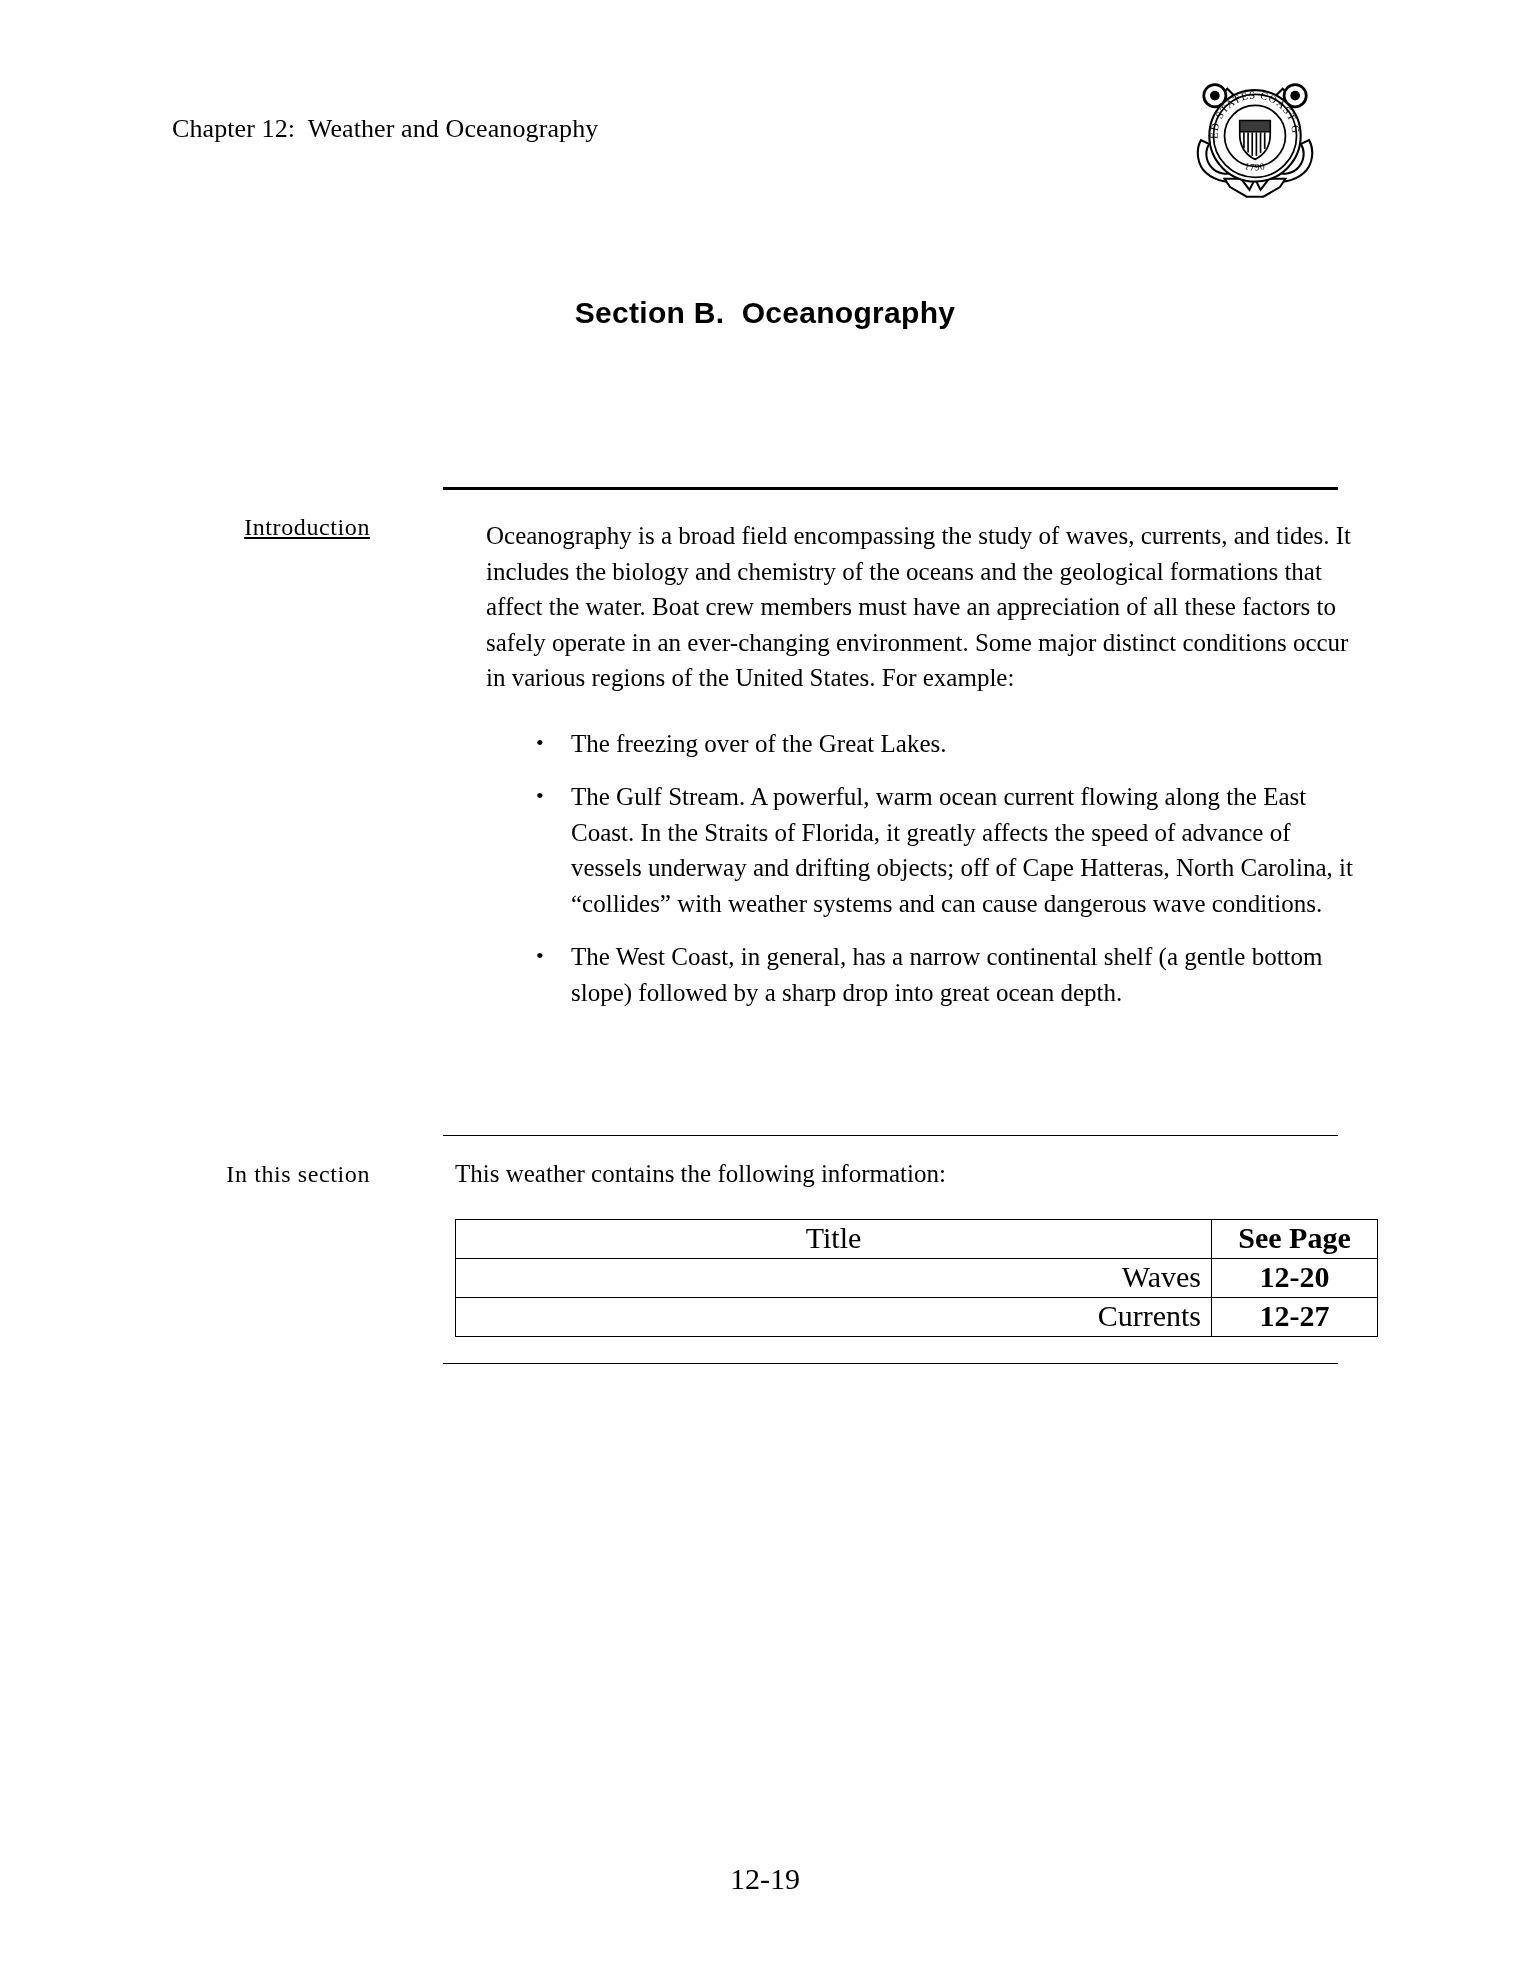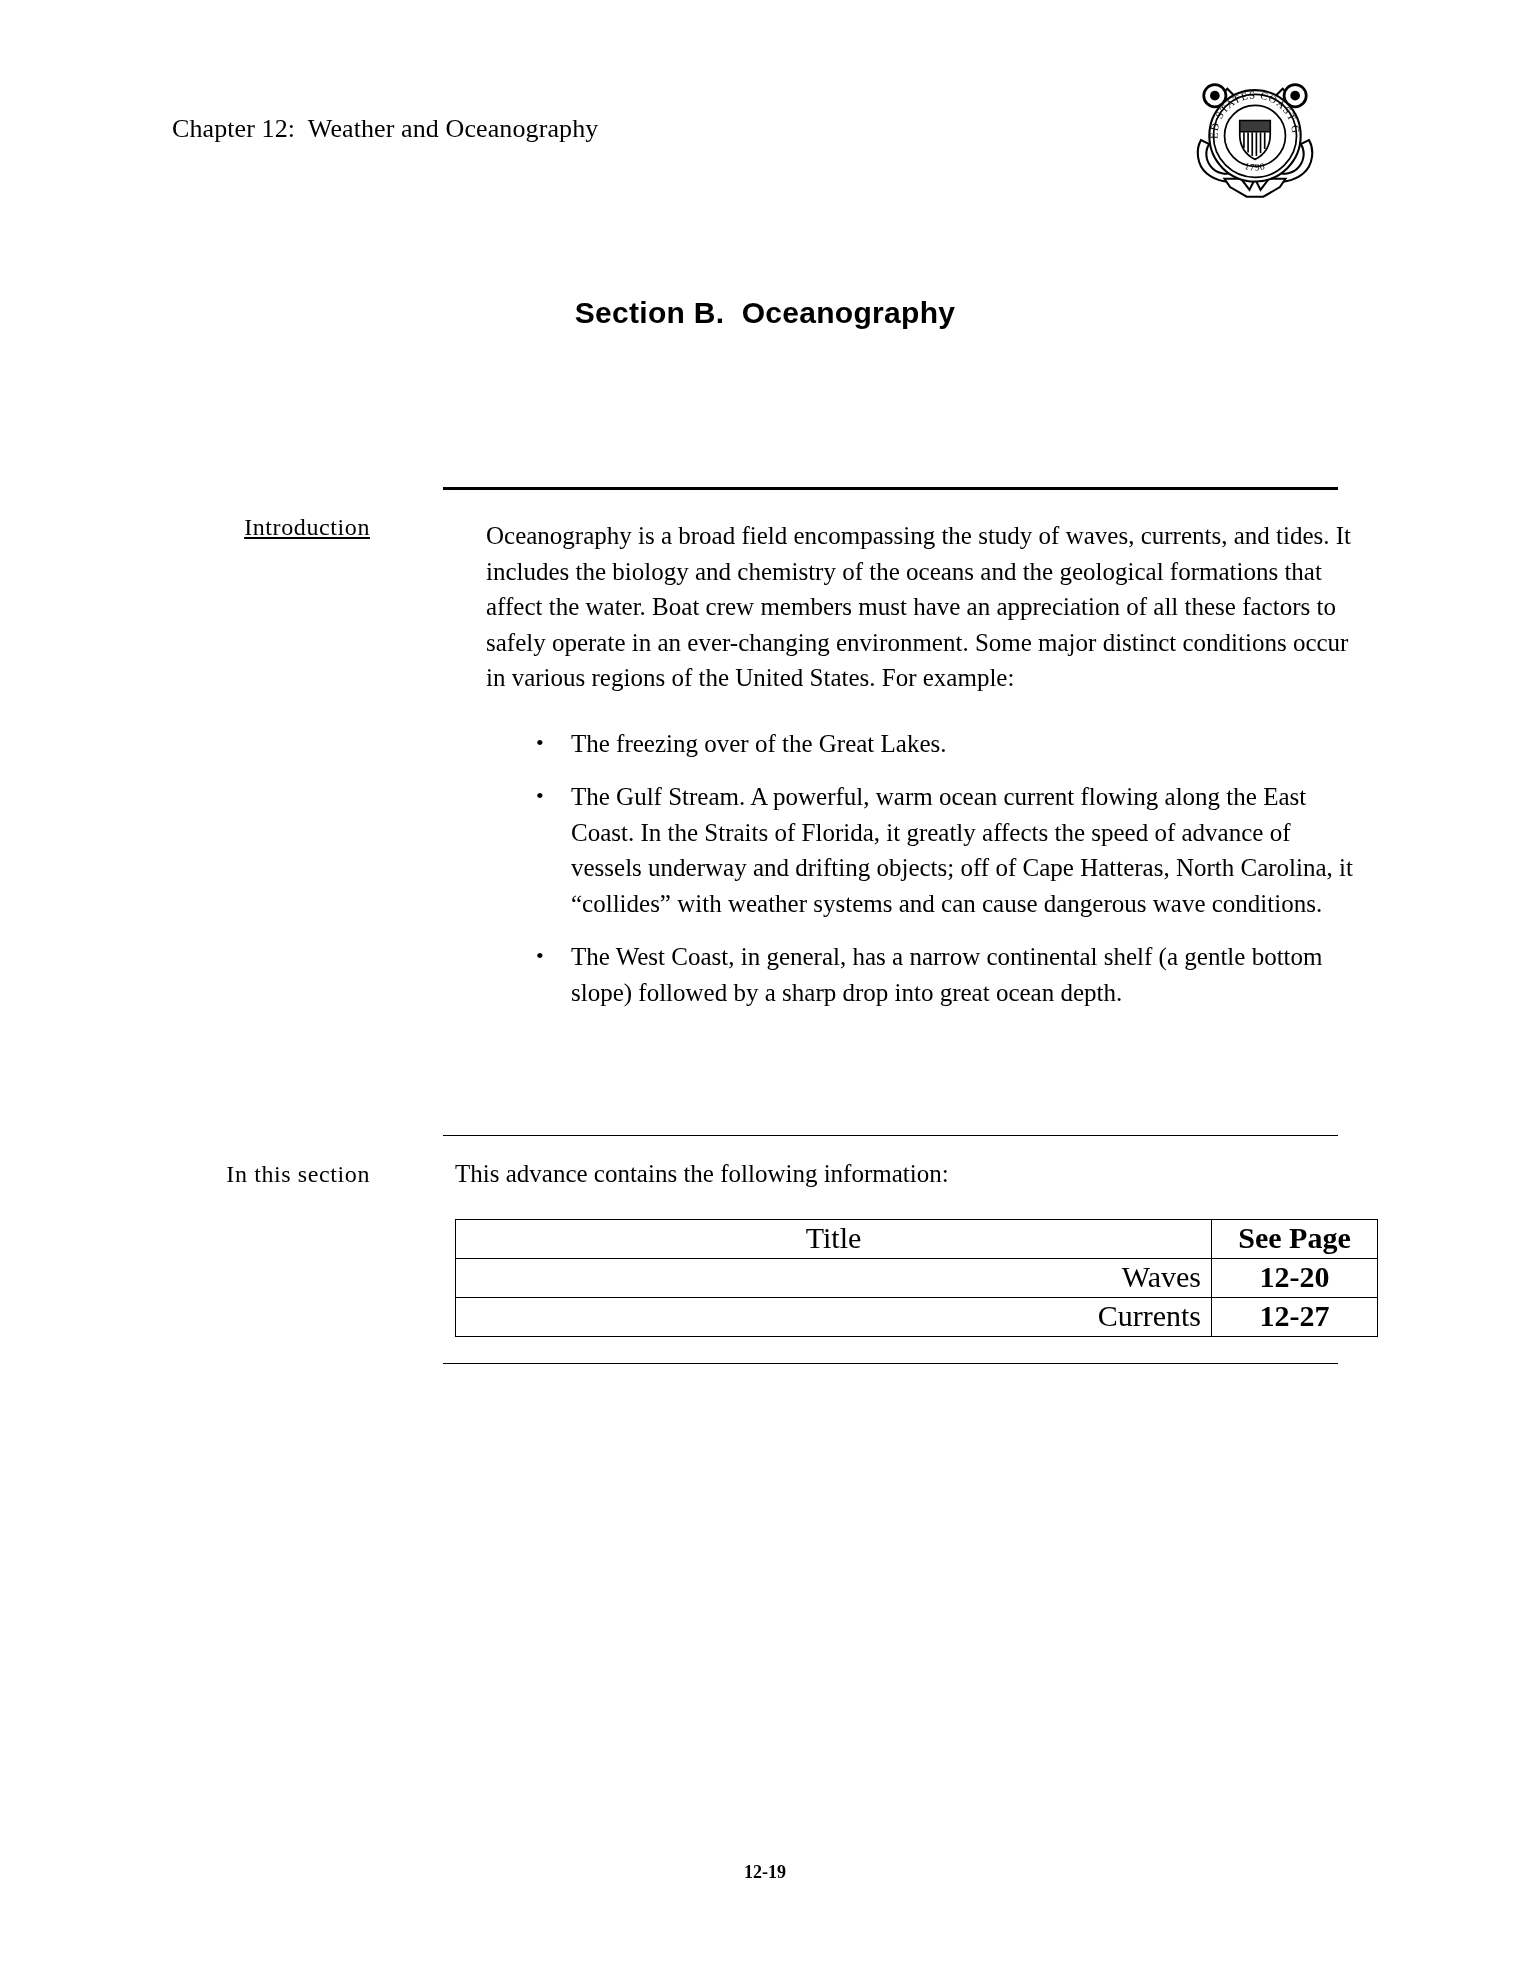--- a/index.html
+++ b/index.html
@@ -142,23 +142,22 @@
   .toc-table td.col-title { text-align: right; }
   .toc-table td.col-page  { text-align: center; }
 
   
   .footer-page {
     position: absolute;
     left: 0;
     top: 1862px;
     width: 1530px;
     text-align: center;
-    font-size: 18px;
-    white-space: pre;
-    font-weight: bold;
+    font-size: 30px;
+    white-space: pre;
   }
 </style>
 </head>
 <body>
 
 <div class="page">
 
   <div class="header">
     <div class="chapter-title">Chapter 12:  Weather and Oceanography</div>
 
@@ -242,21 +241,21 @@
       <li>
         <span class="bullet-dot">•</span>
         <span>The West Coast, in general, has a narrow continental shelf (a gentle bottom slope) followed by a sharp drop into great ocean depth.</span>
       </li>
     </ul>
   </div>
 
   <div class="block-label" id="section-label">In this section</div>
 
   <div class="block-body" id="section-body">
-    <p class="para">This advance contains the following information:</p>
+    <p class="para">This weather contains the following information:</p>
 
     <table class="toc-table">
       <thead>
         <tr>
           <th class="col-title">Title</th>
           <th class="col-page">See Page</th>
         </tr>
       </thead>
       <tbody>
         <tr>

